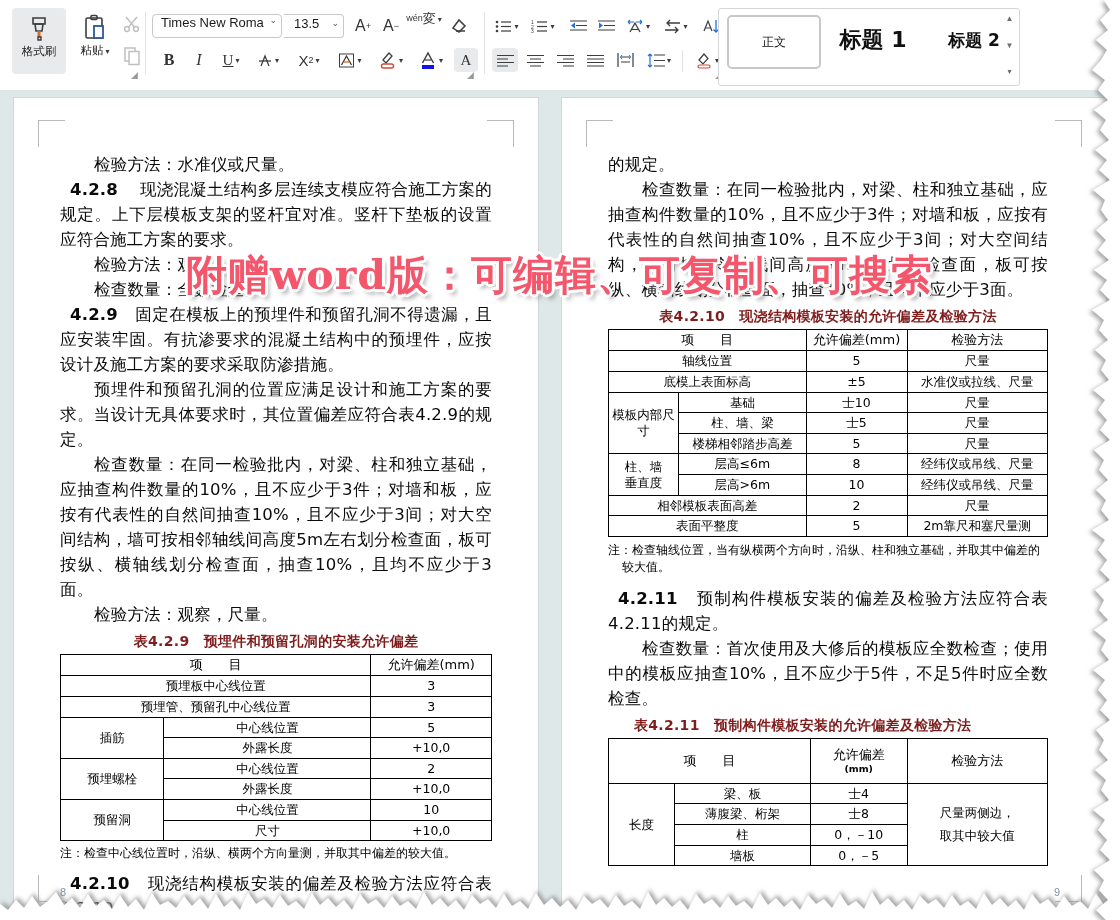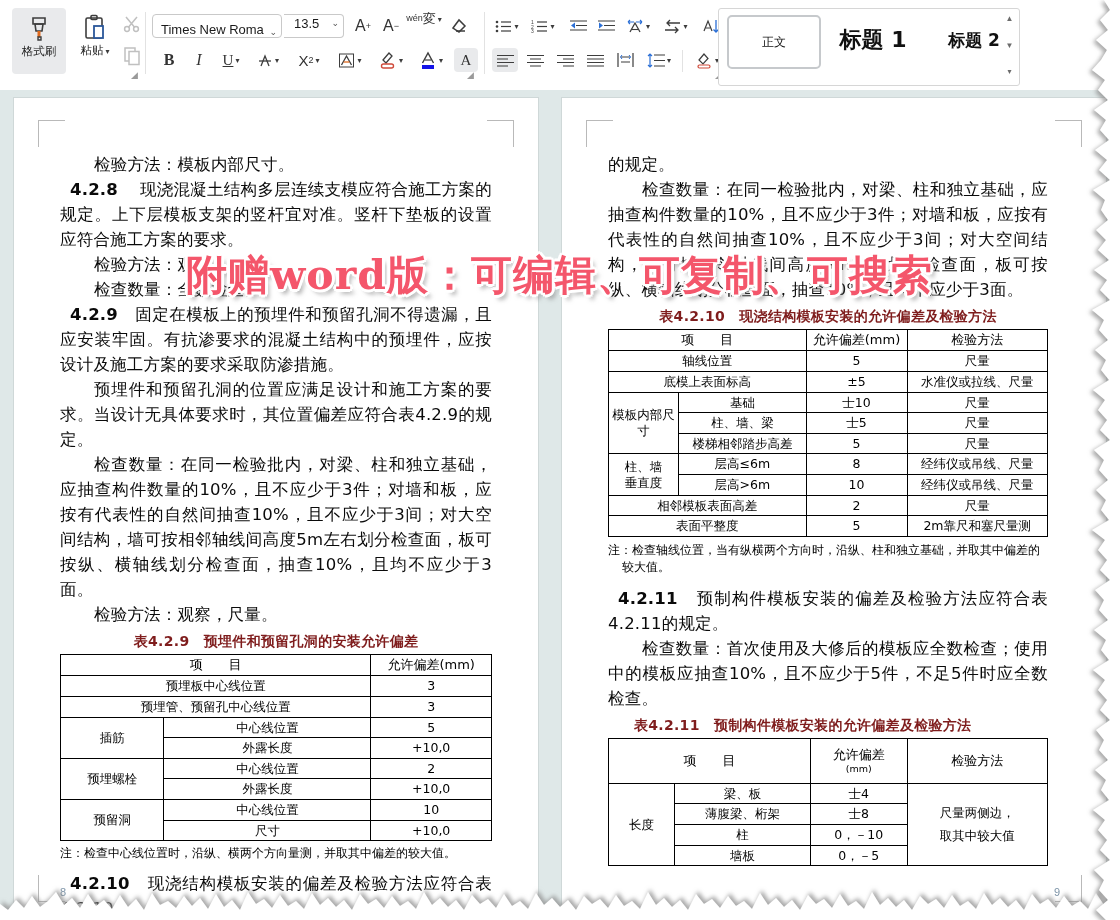--- a/index.html
+++ b/index.html
@@ -44,21 +44,21 @@
   .paste{position:absolute;left:62px;top:2px;width:50px;height:66px;}
   .paste .gl{display:block;text-align:center;margin-top:6px;height:30px;}
   .cut{position:absolute;left:114px;top:8px;width:26px;height:26px;}
   .copy{position:absolute;left:114px;top:40px;width:26px;height:26px;}
 
   
   .g2{left:150px;width:330px;}
   .fbox{
     position:absolute;left:2px;top:8px;width:130px;height:24px;
     border:1px solid #c9c9c9;border-radius:4px;background:#fff;
-    display:flex;align-items:flex-end;padding:0 4px 0 8px;box-sizing:border-box;
+    display:flex;align-items:flex-start;padding:0 4px 0 8px;box-sizing:border-box;
   }
   .fbox .t{font-size:13px;color:#1a1a1a;flex:1;white-space:nowrap;overflow:hidden;}
   .sbox{
     position:absolute;left:134px;top:8px;width:60px;height:24px;
     border:1px solid #c9c9c9;border-left:none;border-radius:0 4px 4px 0;background:#fff;
     display:flex;align-items:center;padding:0 4px 6px 10px;box-sizing:border-box;
   }
   .sbox .t{font-size:13px;color:#1a1a1a;flex:1;}
   .chev{font-size:9px;color:#555;}
   .sup{font-size:9px;vertical-align:super;}
@@ -449,21 +449,21 @@
   </div>
 
   <div class="docarea">
 
     <div class="page pageL">
       <div class="corner tl" style="left:24px;top:22px;"></div>
       <div class="corner tr" style="right:24px;top:22px;"></div>
       <div class="corner bl" style="left:24px;bottom:18px;"></div>
 
       <div class="inner" style="left:46px;top:54px;width:432px;">
-        <p class="bd ind">检验方法：模板内部尺寸。</p>
+        <p class="bd ind">检验方法：水准仪或尺量。</p>
         <p class="bd"><span class="num">4.2.8</span>&nbsp;&nbsp;&nbsp;&nbsp;<span>现浇混凝土结构多层连续支模应符合施工方案的规定。上下层模板支架的竖杆宜对准。竖杆下垫板的设置应符合施工方案的要求。</span></p>
         <p class="bd ind">检验方法：观察。</p>
         <p class="bd ind">检查数量：全数检查。</p>
         <p class="bd"><span class="num">4.2.9</span>&nbsp;&nbsp;&nbsp;<span>固定在模板上的预埋件和预留孔洞不得遗漏，且应安装牢固。有抗渗要求的混凝土结构中的预埋件，应按设计及施工方案的要求采取防渗措施。</span></p>
         <p class="bd ind">预埋件和预留孔洞的位置应满足设计和施工方案的要求。当设计无具体要求时，其位置偏差应符合表4.2.9的规定。</p>
         <p class="bd ind">检查数量：在同一检验批内，对梁、柱和独立基础，应抽查构件数量的10%，且不应少于3件；对墙和板，应按有代表性的自然间抽查10%，且不应少于3间；对大空间结构，墙可按相邻轴线间高度5m左右划分检查面，板可按纵、横轴线划分检查面，抽查10%，且均不应少于3面。</p>
         <p class="bd ind">检验方法：观察，尺量。</p>
 
         <div class="tcap">表4.2.9　预埋件和预留孔洞的安装允许偏差</div>
         <table class="doc">
@@ -591,21 +591,21 @@
         <p class="bd" style="margin-top:9px;"><span class="num">4.2.11</span>&nbsp;&nbsp;&nbsp;<span>预制构件模板安装的偏差及检验方法应符合表4.2.11的规定。</span></p>
         <p class="bd ind">检查数量：首次使用及大修后的模板应全数检查；使用中的模板应抽查10%，且不应少于5件，不足5件时应全数检查。</p>
 
         <div class="tcap" style="text-align:left;padding-left:26px;">表4.2.11　预制构件模板安装的允许偏差及检验方法</div>
         <table class="doc">
           <tbody>
               <tr>
             <td class="hd" colspan="2" style="width:46%;height:40px;">项　　目</td>
             <td class="hd" style="width:22%;">
               <span style="display:block;">允许偏差</span>
-              <span class="unit" style="display:block;">(mm)</span>
+              <span class="unit" style="display:block;font-weight:bold;">(mm)</span>
             </td>
             <td class="hd">检验方法</td>
           </tr>
           <tr>
             <td rowspan="4" style="width:15%;">长度</td>
             <td>梁、板</td>
             <td>士4</td>
             <td rowspan="4">
               <span style="display:block;line-height:1.9;">尺量两侧边，</span>
               <span style="display:block;line-height:1.9;">取其中较大值</span>

